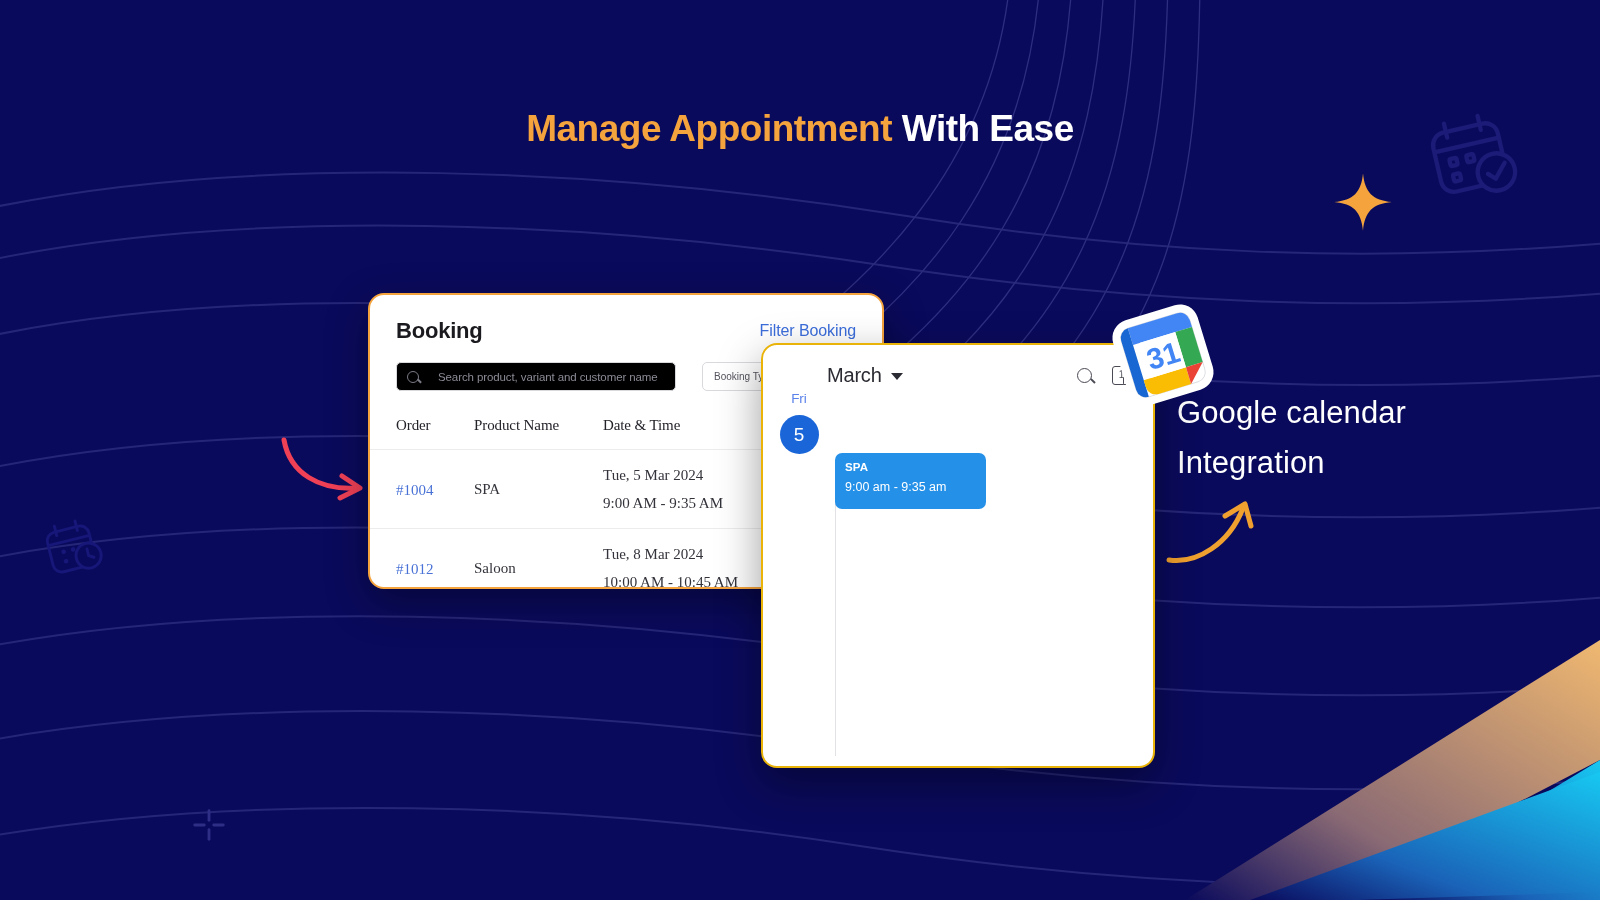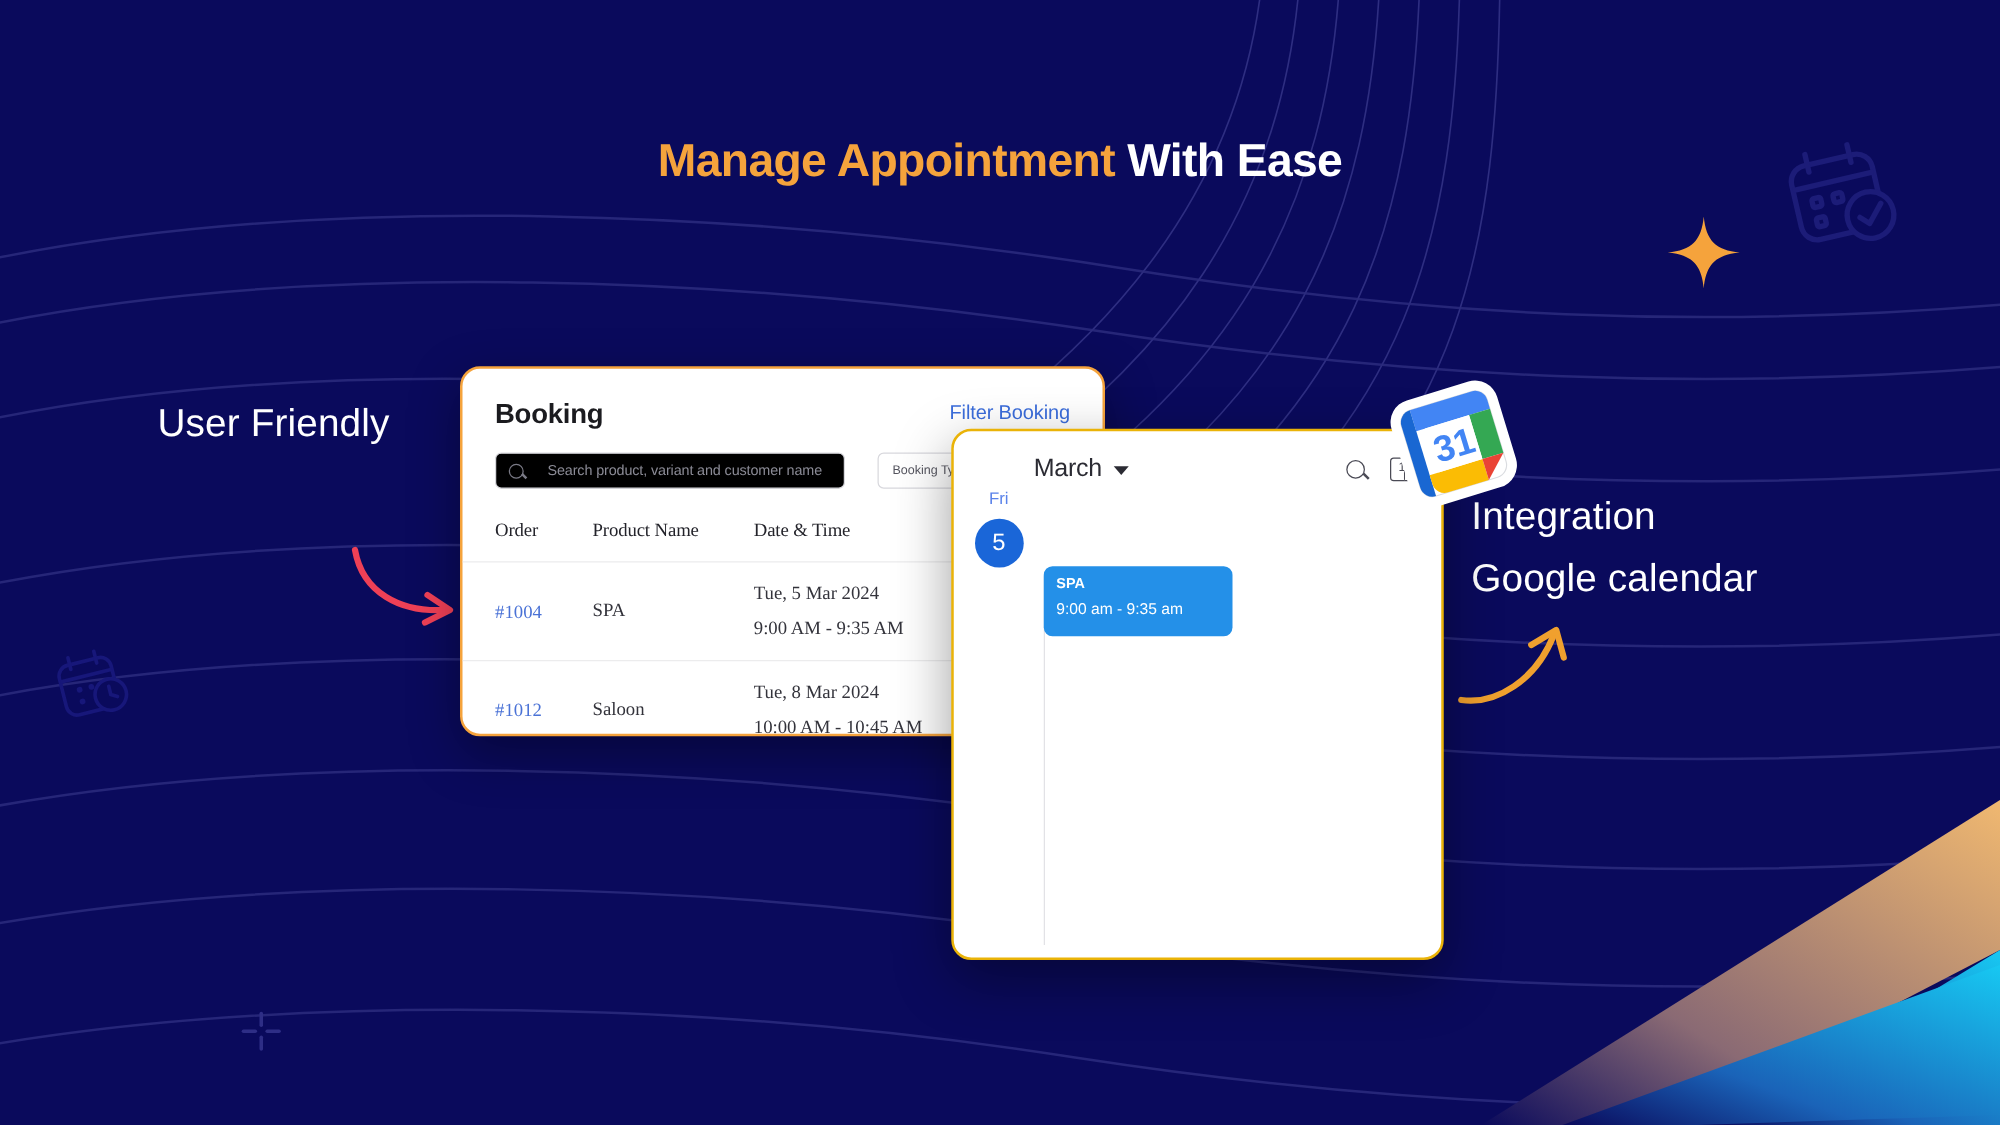--- a/index.html
+++ b/index.html
@@ -321,26 +321,25 @@
     <path d="M6 64 C34 68 66 48 80 12" stroke="#f0a02e" stroke-width="5" stroke-linecap="round"></path>
     <path d="M62 20 L82 8 L88 30" stroke="#f0a02e" stroke-width="5" stroke-linecap="round" stroke-linejoin="round" fill="none"></path>
   </svg>
 
   <h1 id="headline">
     <span class="accent">Manage Appointment</span>
     <span class="plain">With Ease</span>
   </h1>
 
   <div id="caption-left" class="caption">
-    <span class="line">User Friendly</span>
   </div>
 
   <div id="caption-right" class="caption">
+    <span class="line">Google calendar</span>
     <span class="line">Integration</span>
-    <span class="line">Google calendar</span>
   </div>
 
   <div id="booking-card">
 
     <div id="booking-head">
       <div id="booking-title">Booking</div>
       <div id="filter-booking">Filter Booking</div>
     </div>
 
     <div id="booking-controls">

